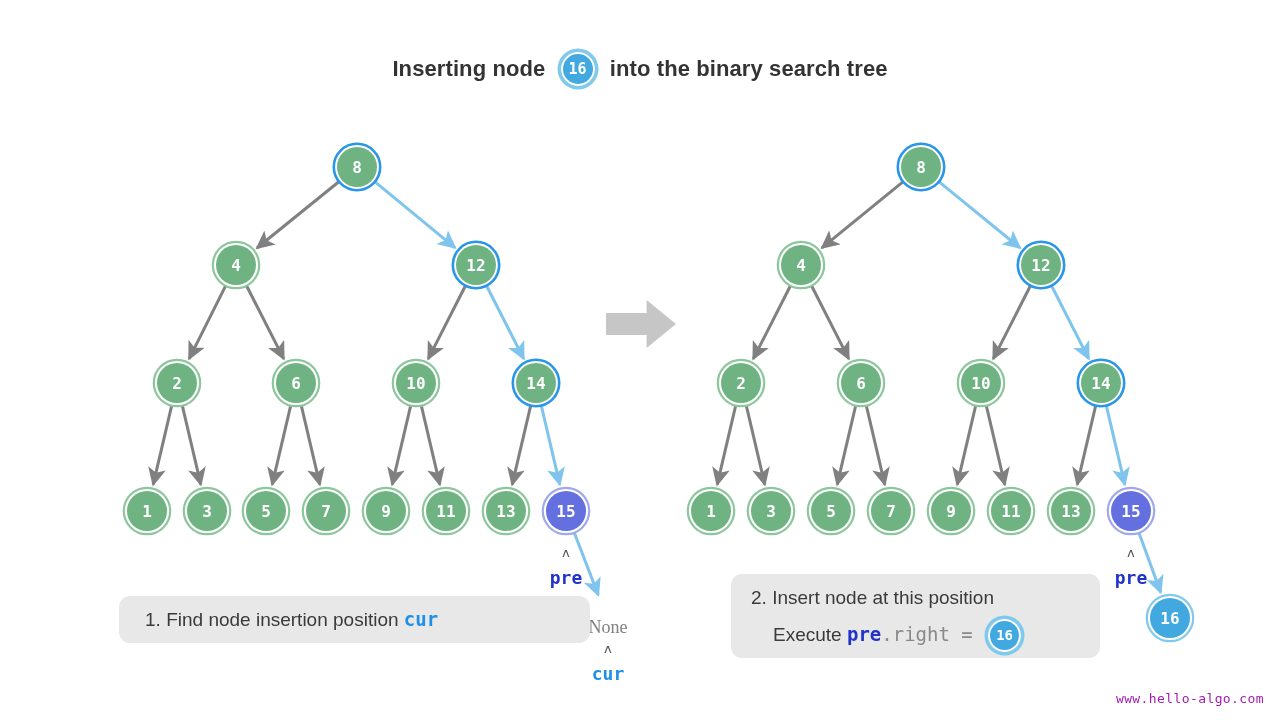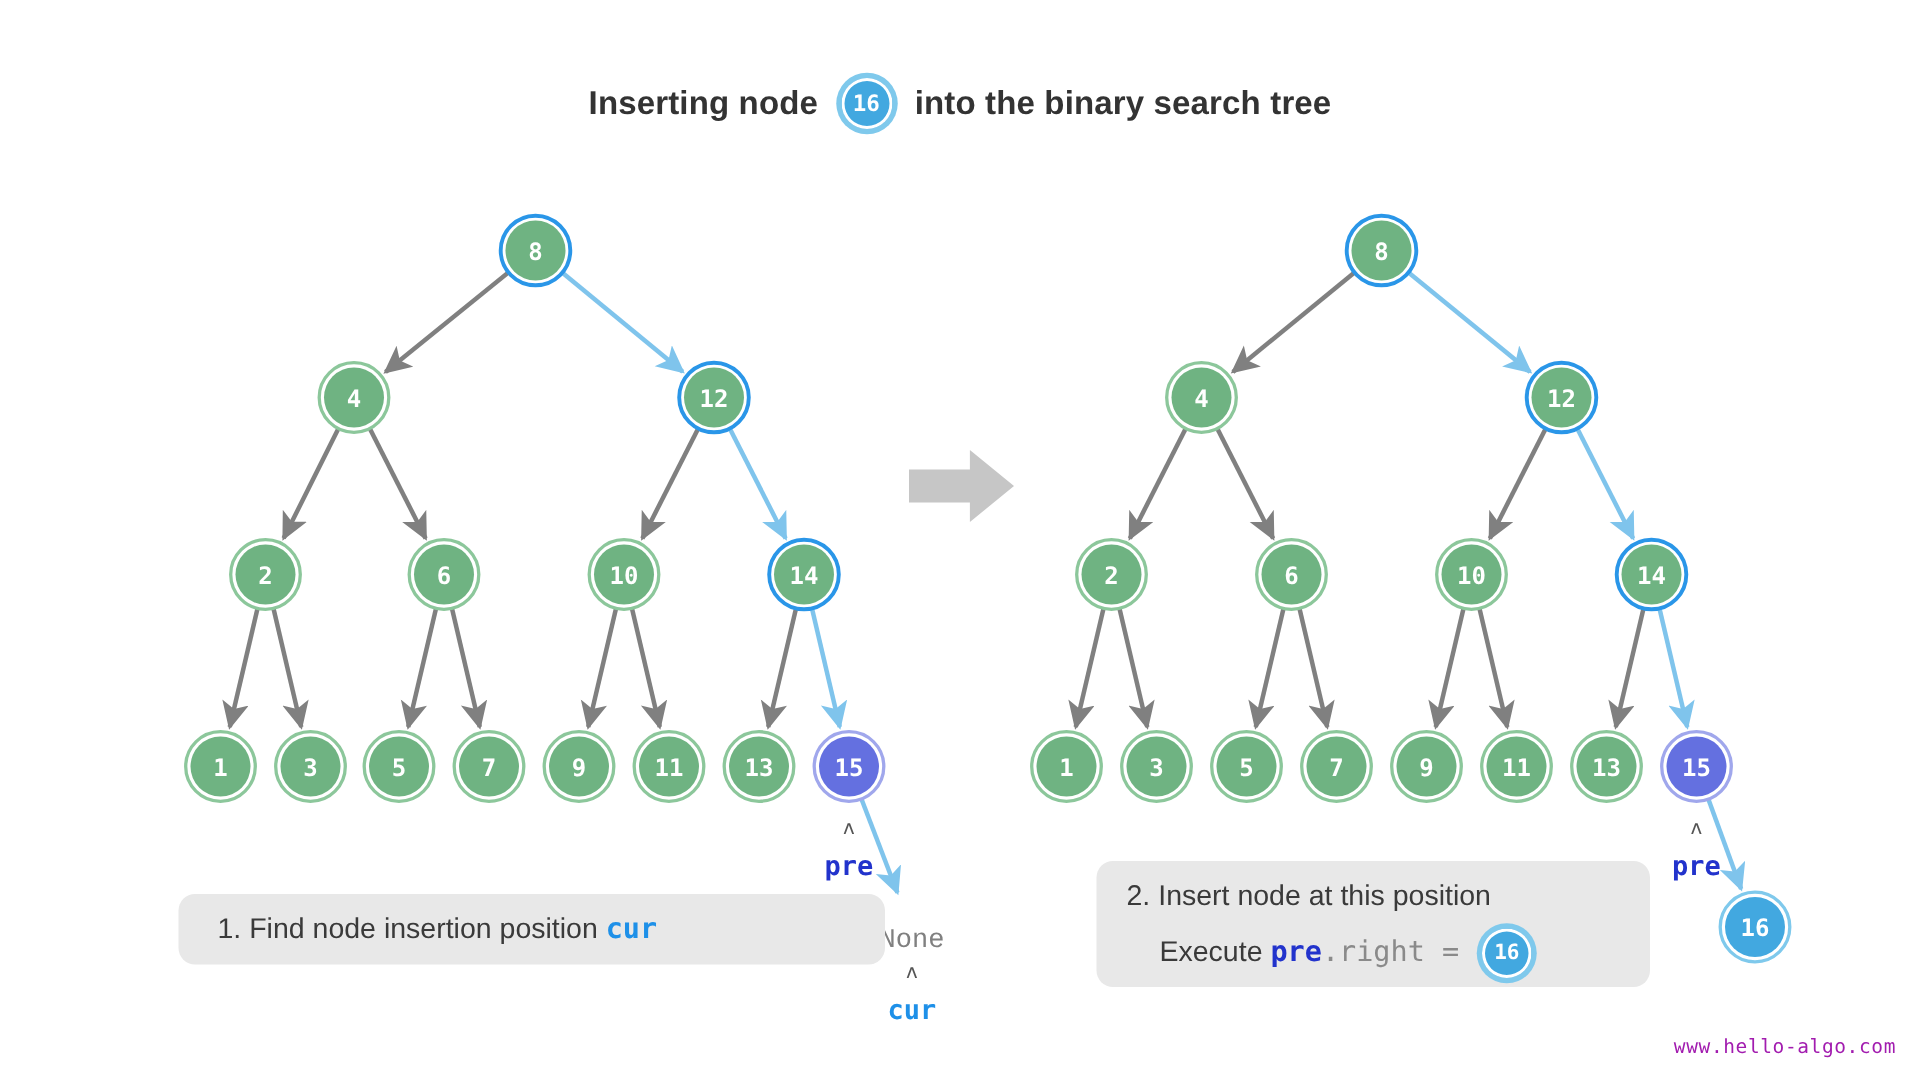--- a/index.html
+++ b/index.html
@@ -52,21 +52,21 @@
   }
 
   
   .ptr{position:absolute;font-family:"DejaVu Sans Mono","Liberation Mono",monospace;
     font-weight:bold;font-size:18px;text-align:center;}
   .ptr.dark{color:#2233cc;}
   .ptr.bright{color:#1e90e8;}
   .caret{position:absolute;color:#555555;font-size:13px;text-align:center;
     font-family:"DejaVu Sans Mono","Liberation Mono",monospace;}
   .nonelbl{position:absolute;color:#808080;font-size:18px;text-align:center;
-    font-family:Liberation Mono, monospace;}
+    font-family:Liberation Serif, serif;}
 
   
   .watermark{
     position:absolute;right:16px;bottom:14px;color:#a21caf;font-size:13px;
     font-family:"DejaVu Sans Mono","Liberation Mono",monospace;letter-spacing:.4px;
   }
   text.nodelabel{
     font-family:"DejaVu Sans Mono","Liberation Mono",monospace;
     font-size:16px;font-weight:bold;fill:#ffffff;
     text-anchor:middle;dominant-baseline:central;

